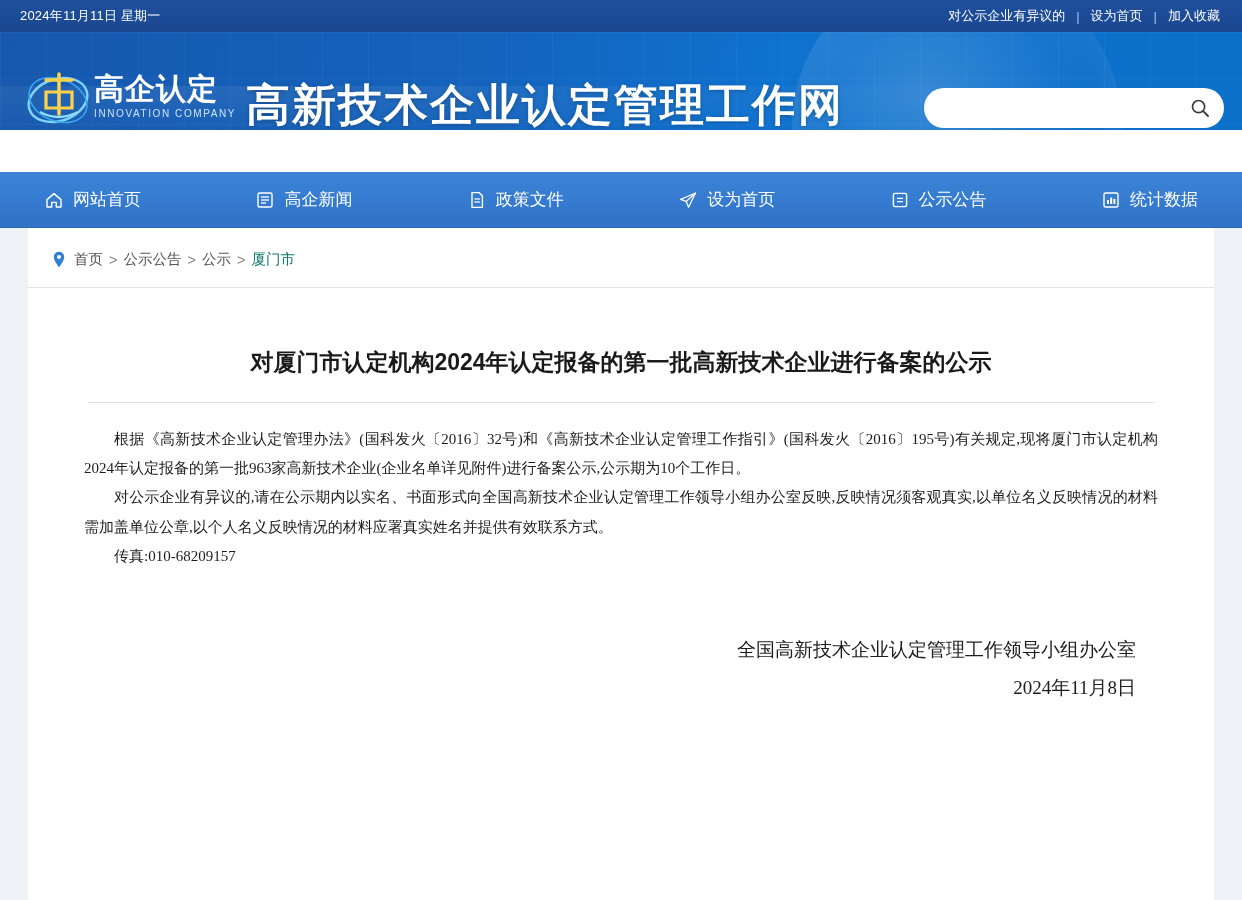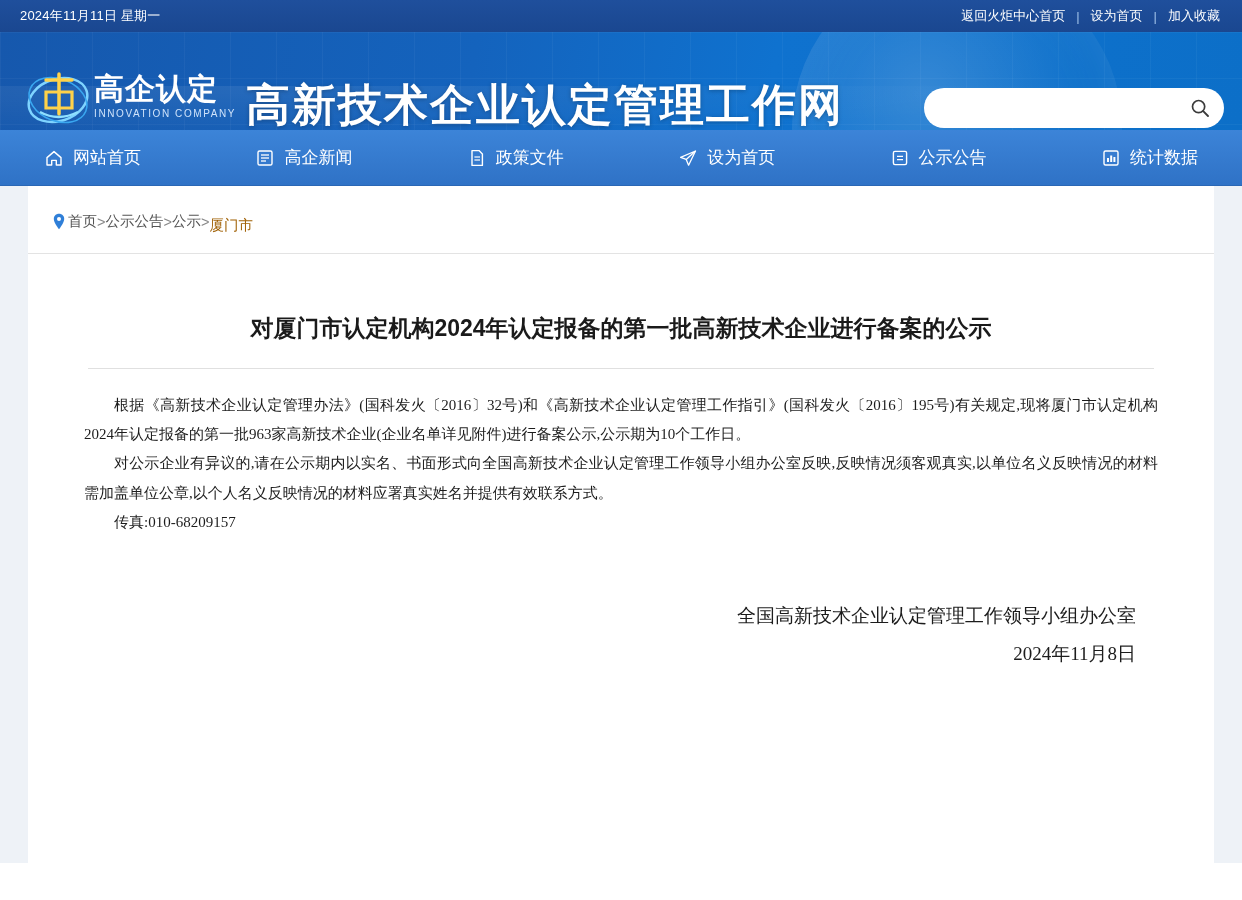--- a/index.html
+++ b/index.html
@@ -130,20 +130,21 @@
   
   .nav {
     height: 56px;
     background: linear-gradient(to bottom, #3c84d8, #2f72c6);
     display: flex;
     align-items: center;
     justify-content: space-between;
     padding: 0 44px;
     box-sizing: border-box;
     border-bottom: 1px solid #2a67b5;
+    margin-top: 42px;
   }
   .nav-item {
     display: flex;
     align-items: center;
     gap: 9px;
     color: #ffffff;
     font-size: 17px;
     cursor: pointer;
     white-space: nowrap;
   }
@@ -159,28 +160,29 @@
   .card {
     margin: 0 28px;
     background: #ffffff;
     min-height: 677px;
     box-sizing: border-box;
     padding: 0 0 30px 0;
   }
   .breadcrumb {
     display: flex;
     align-items: center;
+    gap: 6px;
     font-size: 14.5px;
     color: #555;
     padding: 22px 0 18px 24px;
     border-bottom: 1px solid #e3e3e3;
   }
   .breadcrumb .pin { width: 14px; height: 17px; flex:none; margin-right: 2px;}
   .breadcrumb a { color: #555; text-decoration: none; }
-  .breadcrumb .cur { color: #a16207; margin-top: 8px; }
+  .breadcrumb .cur { color: #0f766e; }
   .breadcrumb .arrow { color: #888; }
 
   .doc-title {
     text-align: center;
     font-size: 23px;
     font-weight: bold;
     color: #1a1a1a;
     padding: 42px 70px 0 70px;
     line-height: 1.5;
     font-family: "Liberation Sans", sans-serif;
@@ -219,21 +221,21 @@
     color: #1c1c1c;
     line-height: 2.0;
   }
 </style>
 </head>
 <body>
 
 <div class="topbar">
   <div class="date">2024年11月11日 星期一</div>
   <div class="links">
-    <a href="#">返回火炬中心首页</a>
+    <a href="#">对公示企业有异议的</a>
     <span class="sep">|</span>
     <a href="#">设为首页</a>
     <span class="sep">|</span>
     <a href="#">加入收藏</a>
   </div>
 </div>
 
 <div class="banner">
   <div class="mesh"></div>
   <div class="globe"></div>

